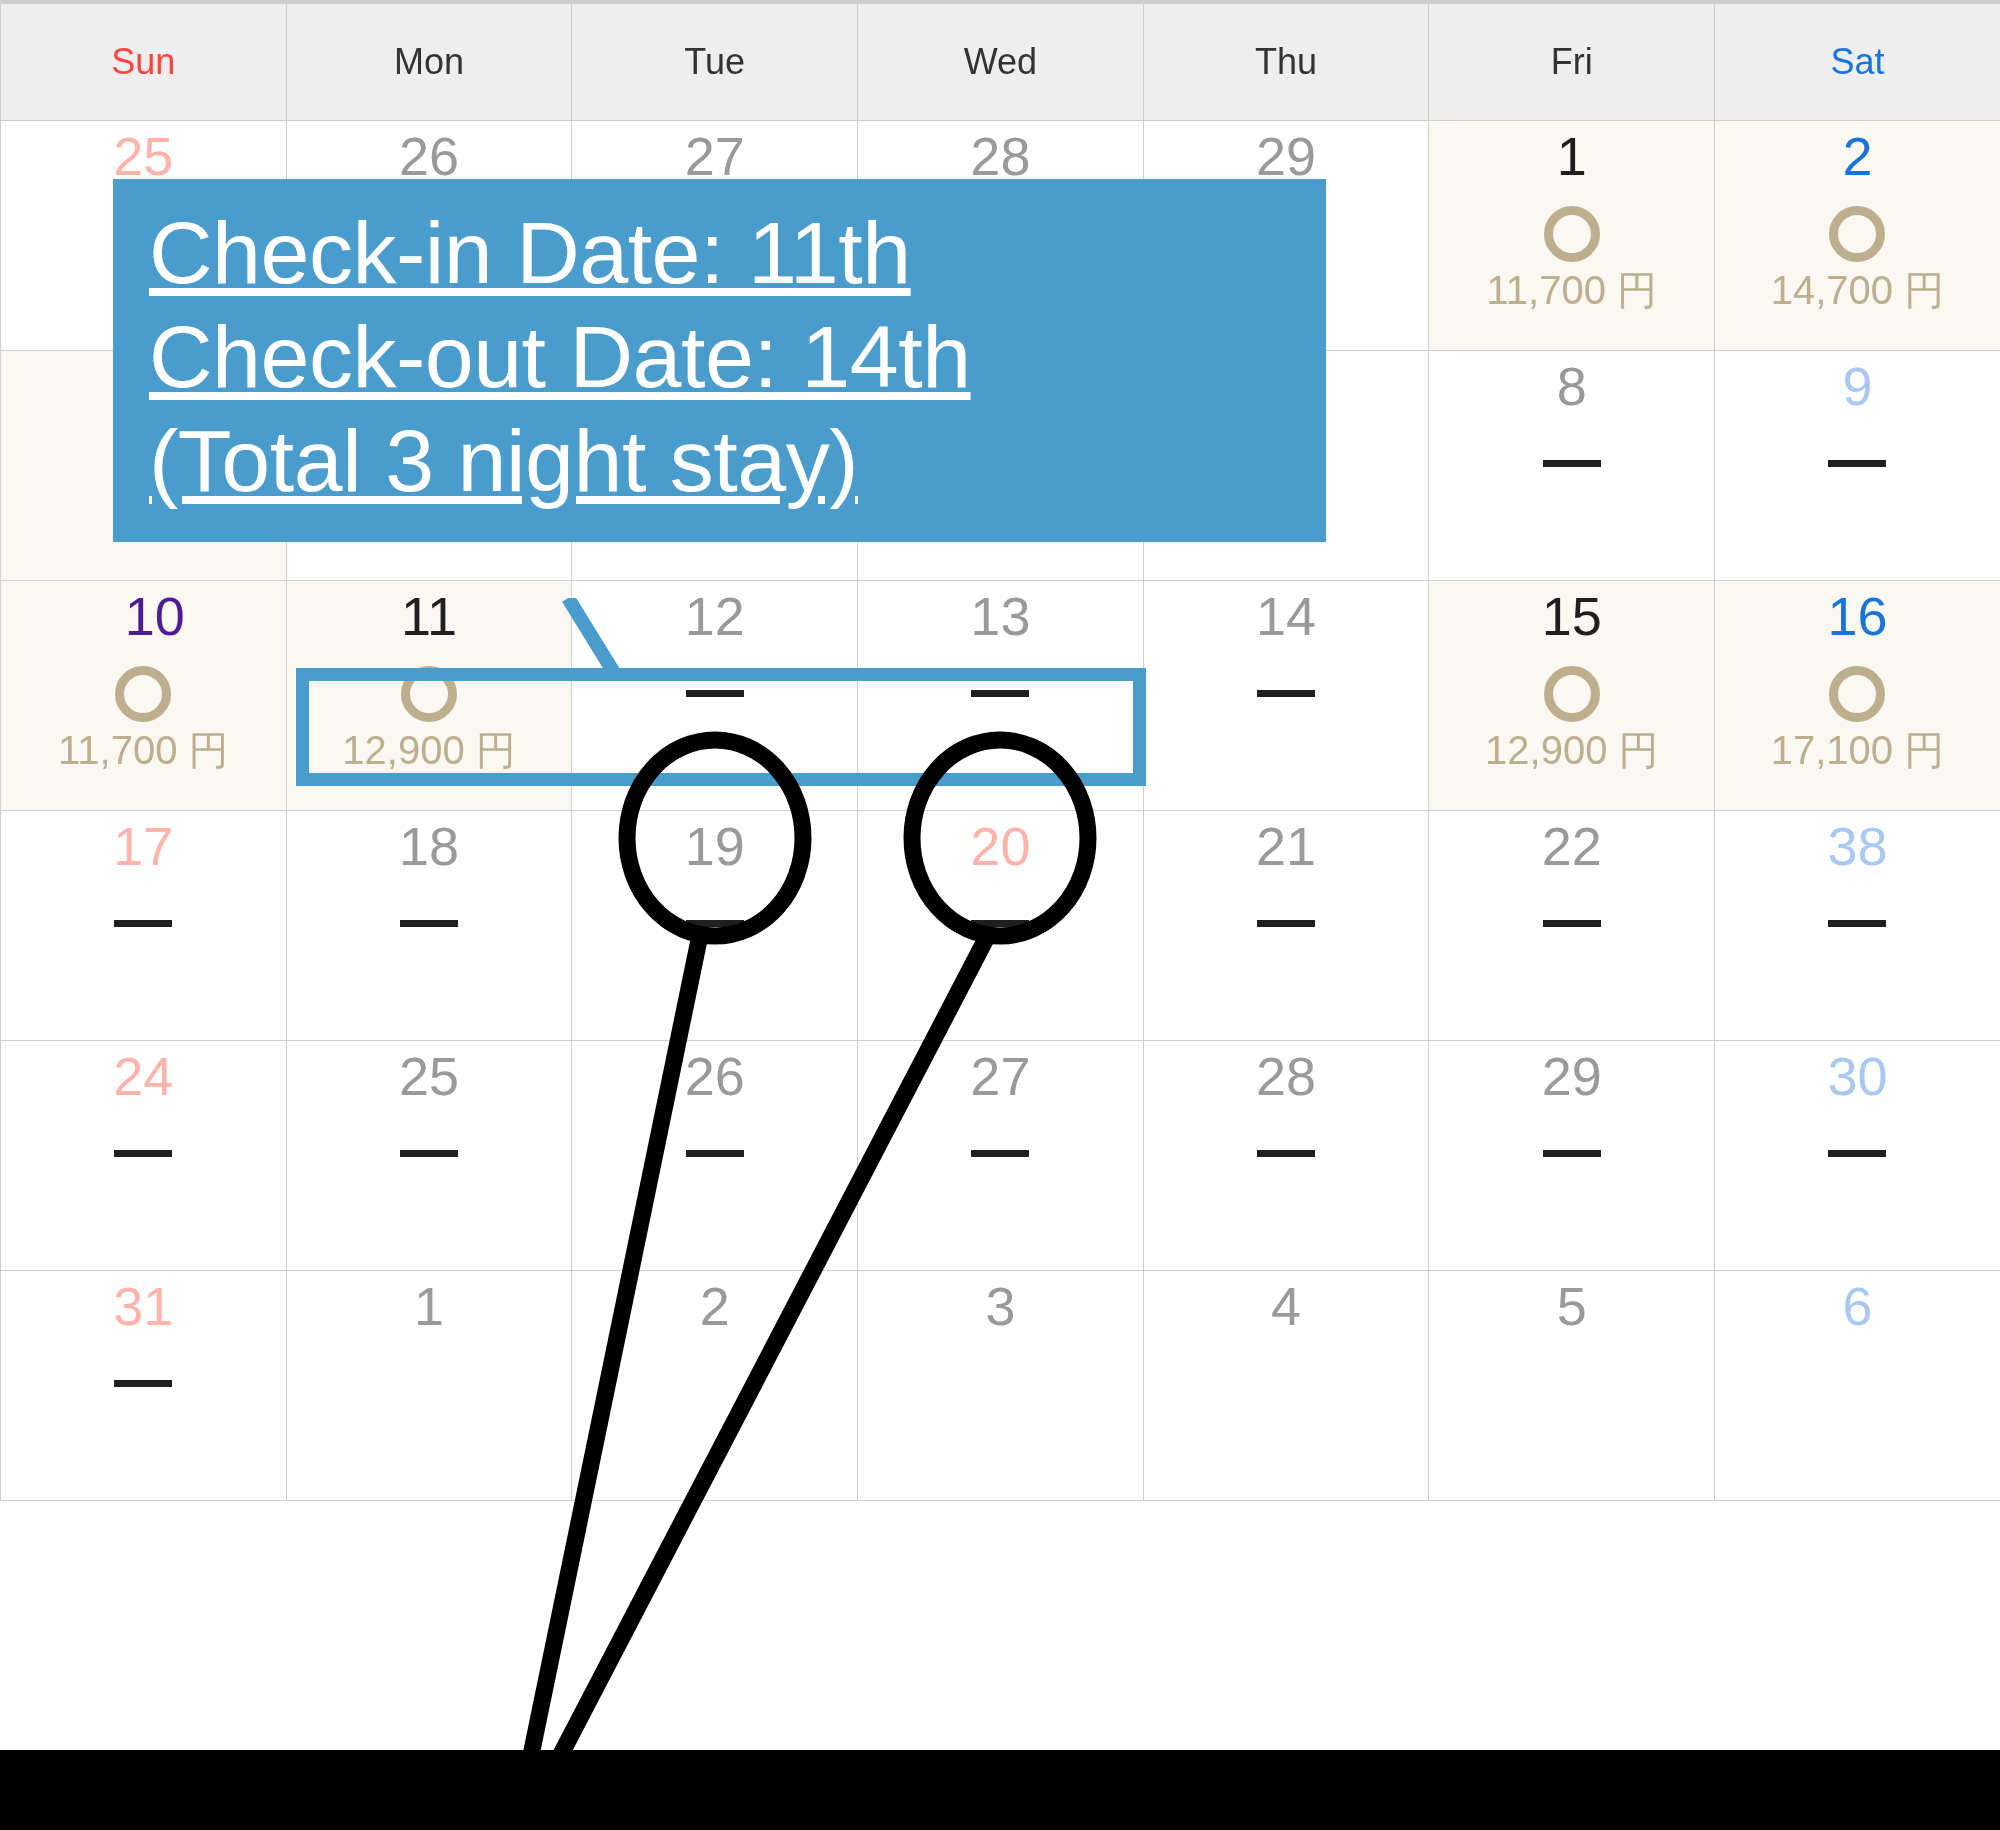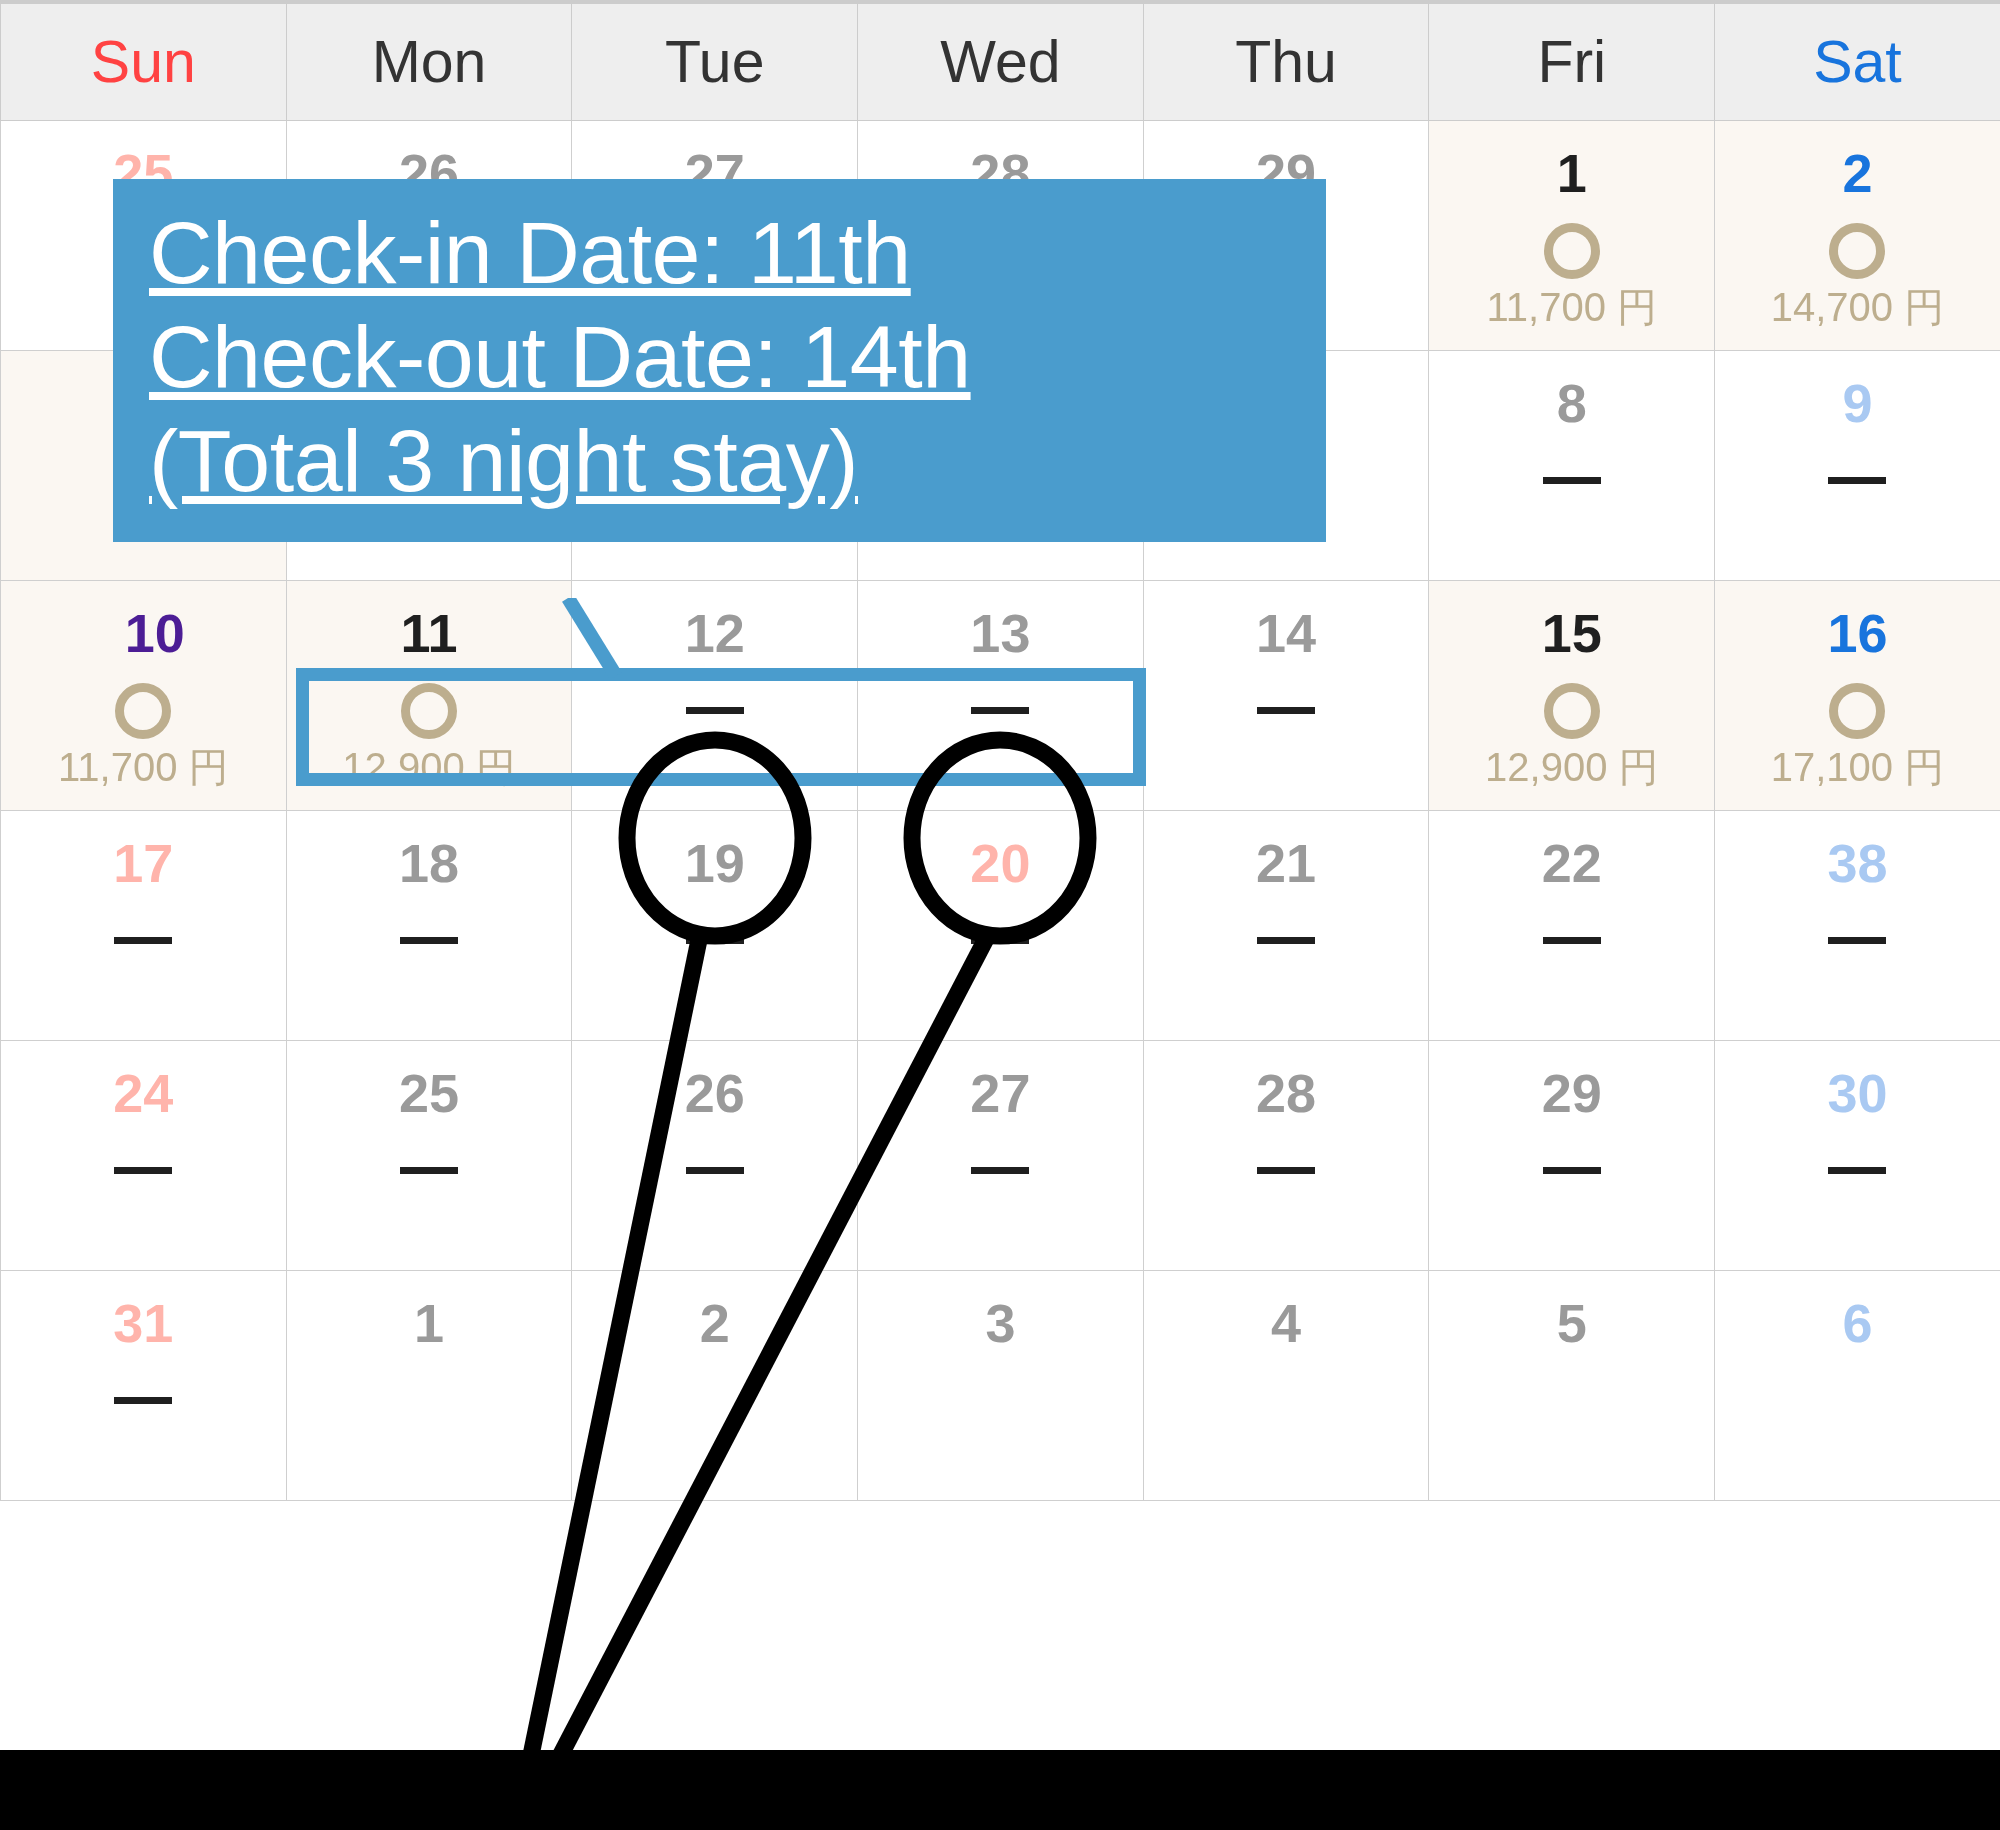--- a/index.html
+++ b/index.html
@@ -28,21 +28,21 @@
     table-layout: fixed;
   }
   .cal col { width: 285.7px; }
 
   .cal thead th {
     height: 118px;
     background: #eeeeee;
     border: 1px solid #cccccc;
     border-top: 4px solid #cccccc;
     font-weight: normal;
-    font-size: 59px;
+    font-size: 36px;
     color: #333333;
     text-align: center;
     vertical-align: middle;
   }
   .cal thead th.dow-sun { color: #ff4242; }
   .cal thead th.dow-sat { color: #1874dd; }
 
   .cal tbody td {
     height: 230px;
     border: 1px solid #cfcfcf;
@@ -51,23 +51,23 @@
     background: #ffffff;
     padding: 0;
     position: relative;
   }
   .cal tbody td.bg-cream { background: #fbf7f2; }
 
   .daynum {
     display: block;
     font-size: 54px;
     line-height: 1.05;
-    margin-top: 24px;
+    margin-top: 7px;
     color: #9a9a9a;
-    font-weight: bold;
+    font-weight: normal;
   }
   .daynum.c-dark    { color: #1f1f1f; }
   .daynum.c-red     { color: #4c1d95; padding-left: 23px; }
   .daynum.c-blue    { color: #1874dd; }
   .daynum.c-gray    { color: #9a9a9a; }
   .daynum.c-pinkdim { color: #ffb4ab; }
   .daynum.c-bluedim { color: #a9c9f2; }
 
   .status {
     display: block;

